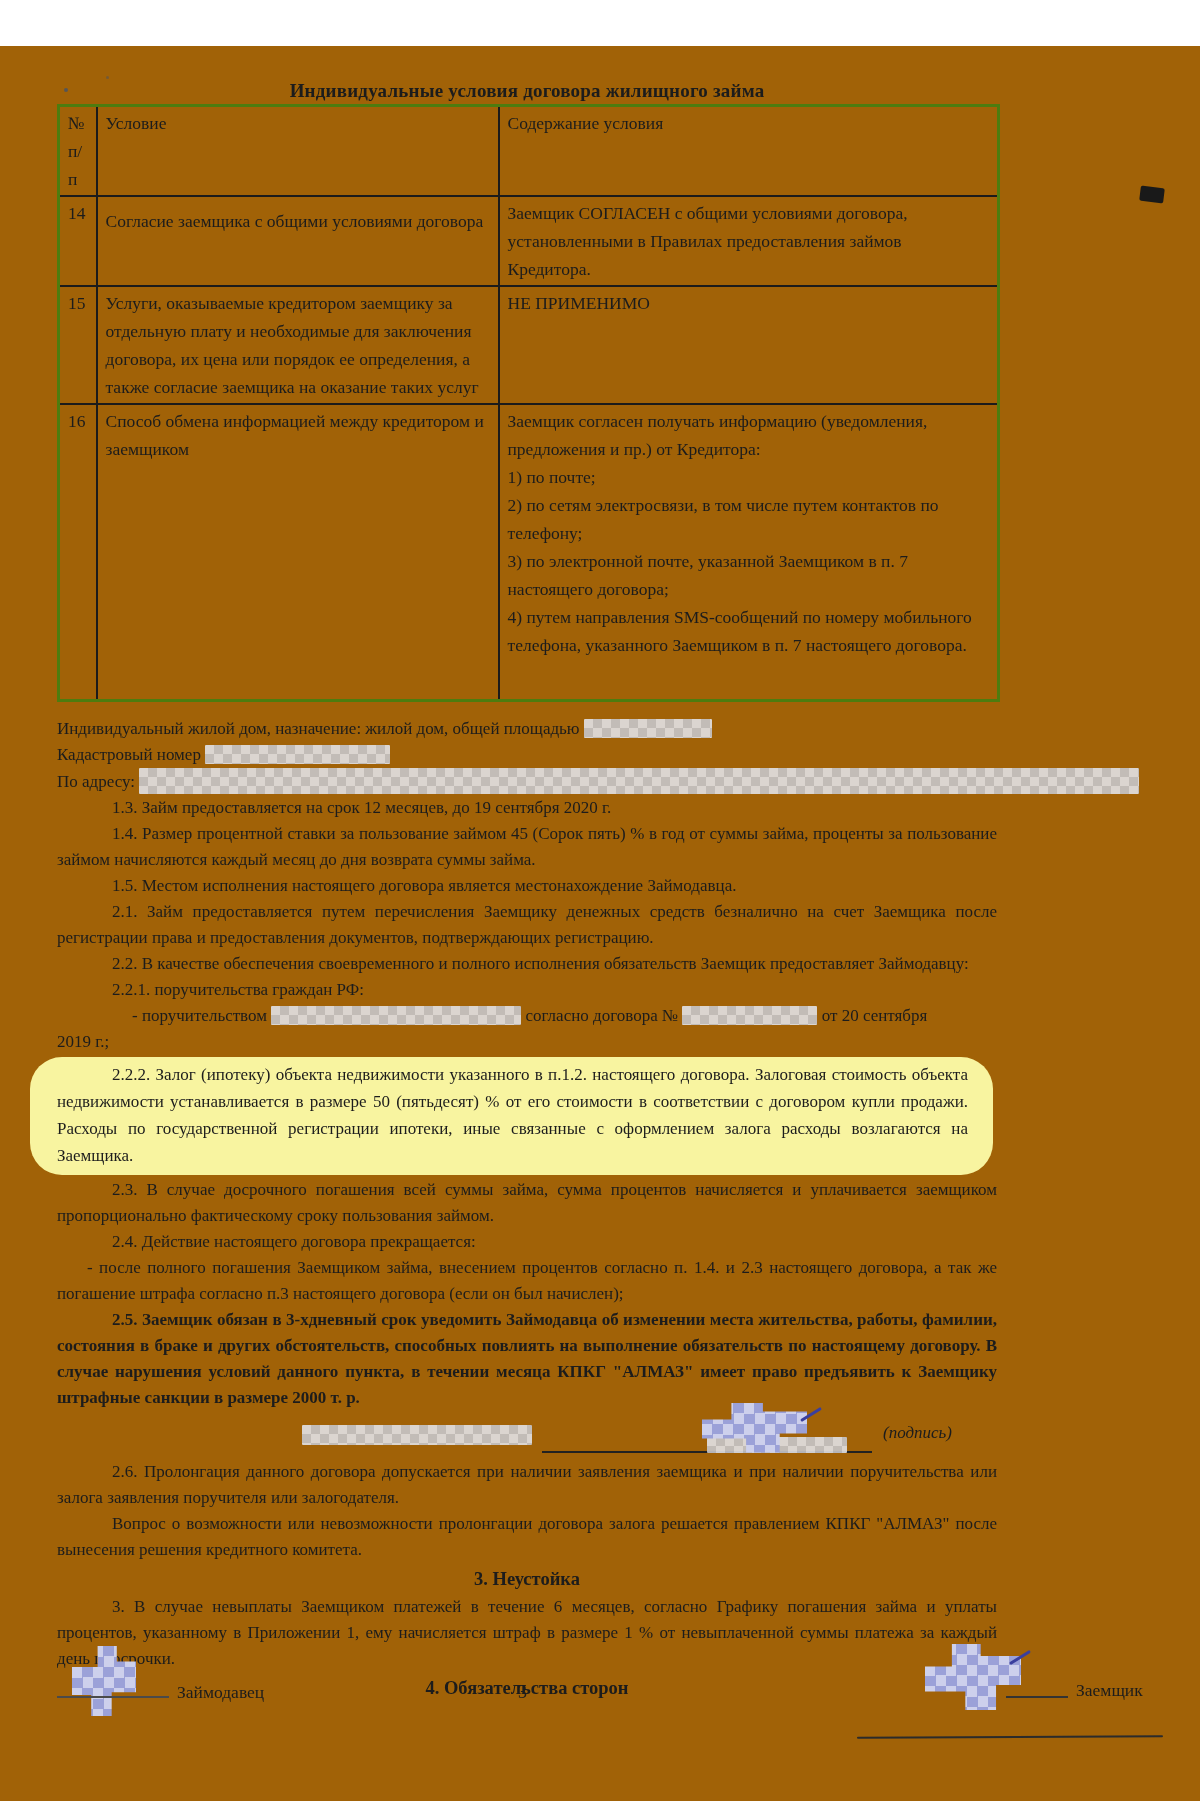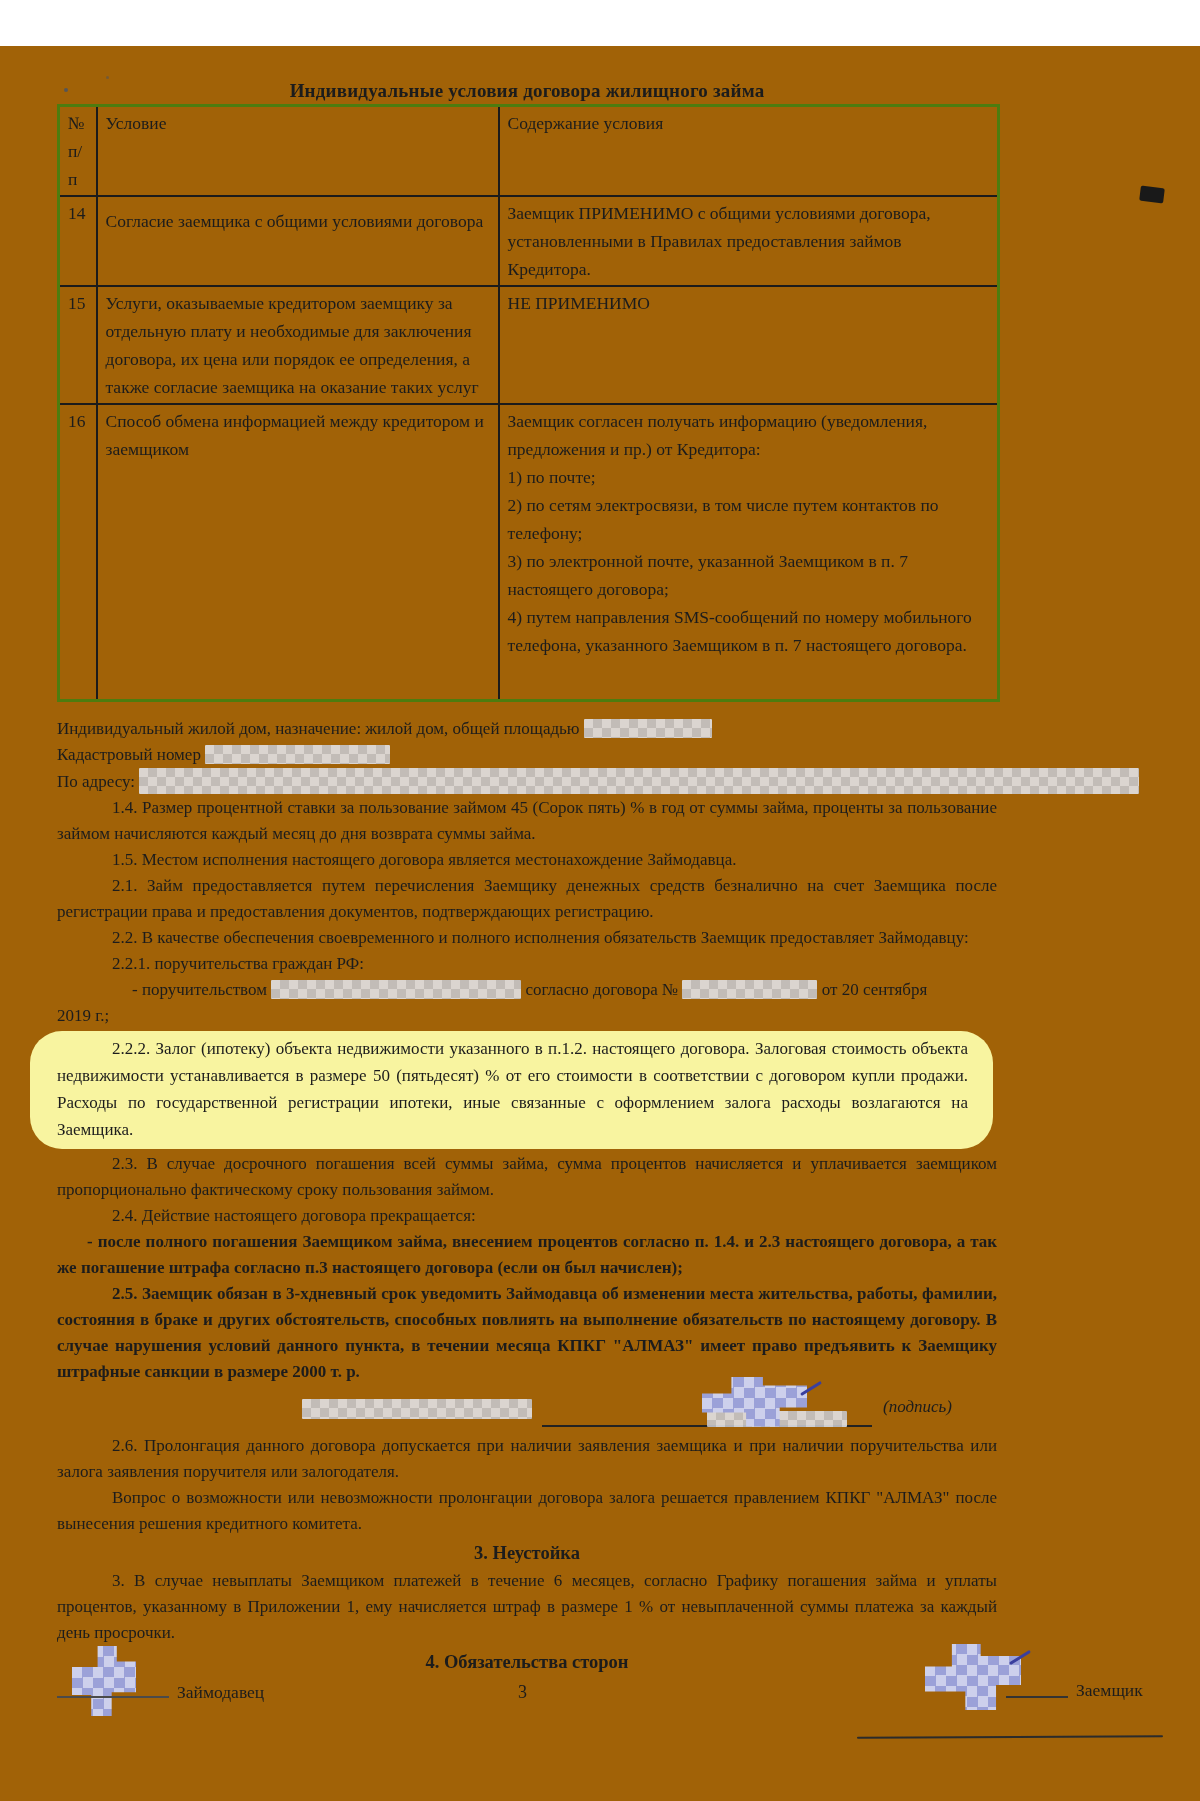--- a/index.html
+++ b/index.html
@@ -39,21 +39,21 @@
   td.vmid{vertical-align:middle;}
   td.cont .cline{margin:0;}
   
   .body{margin-top:14px;}
   .para{
     margin:0 0 0 57px;width:940px;
     font-size:17px;line-height:26px;
   }
   .para.just{text-align:justify;}
   .para.ind{text-indent:55px;}
-  .para.ind-sm{text-indent:30px;font-weight:bold;}
+  .para.ind-sm{text-indent:30px;}
   .para.ind-md{text-indent:75px;}
   .para.nowrap{white-space:nowrap;overflow:visible;}
   .para.bold{font-weight:bold;}
   .sec-head{
     margin:6px 0 4px 57px;width:940px;
     text-align:center;font-size:18.5px;font-weight:bold;
   }
   .highlight-block{
     margin:2px 0 2px 30px;width:963px;
     padding:4px 25px 6px 27px;box-sizing:border-box;
@@ -131,21 +131,21 @@
       <tr>
         <th class="h-num">№ п/п</th>
         <th class="h-cond">Условие</th>
         <th class="h-cont">Содержание условия</th>
       </tr>
     </thead>
     <tbody>
       <tr class="r14">
         <td class="num">14</td>
         <td class="cond">Согласие заемщика с общими условиями договора</td>
-        <td class="cont">Заемщик ПРИМЕНИМО с общими условиями договора, установленными в Правилах предоставления займов Кредитора.</td>
+        <td class="cont">Заемщик СОГЛАСЕН с общими условиями договора, установленными в Правилах предоставления займов Кредитора.</td>
       </tr>
       <tr class="r15">
         <td class="num">15</td>
         <td class="cond">Услуги, оказываемые кредитором заемщику за отдельную плату и необходимые для заключения договора, их цена или порядок ее определения, а также согласие заемщика на оказание таких услуг</td>
         <td class="cont vmid">НЕ ПРИМЕНИМО</td>
       </tr>
       <tr class="r16">
         <td class="num">16</td>
         <td class="cond vmid">Способ обмена информацией между кредитором и заемщиком</td>
         <td class="cont">
@@ -161,20 +161,21 @@
 
   <div class="body">
 
 
     <p class="para"><span>Индивидуальный жилой дом, назначение: жилой дом, общей площадью</span> <span class="redact w-area"></span></p>
 
     <p class="para"><span>Кадастровый номер</span> <span class="redact w-cadastre"></span></p>
 
     <p class="para nowrap"><span>По адресу:</span> <span class="redact tall w-address"></span></p>
 
+    <p class="para ind">1.3. Займ предоставляется на срок 12 месяцев, до 19 сентября 2020 г.</p>
     <p class="para ind just">1.4. Размер процентной ставки за пользование займом 45 (Сорок пять) % в год от суммы займа, проценты за пользование займом начисляются каждый месяц до дня возврата суммы займа.</p>
     <p class="para ind">1.5. Местом исполнения настоящего договора является местонахождение Займодавца.</p>
 
 
     <p class="para ind just">2.1. Займ предоставляется путем перечисления Заемщику денежных средств безналично на счет Заемщика после регистрации права и предоставления документов, подтверждающих регистрацию.</p>
     <p class="para ind just">2.2. В качестве обеспечения своевременного и полного исполнения обязательств Заемщик предоставляет Займодавцу:</p>
     <p class="para ind">2.2.1. поручительства граждан РФ:</p>
 
     <p class="para ind-md nowrap"><span>- поручительством</span> <span class="redact w-guar1"></span> <span>согласно договора №</span> <span class="redact w-guar2"></span> <span>от 20 сентября</span></p>
     <p class="para">2019 г.;</p>

